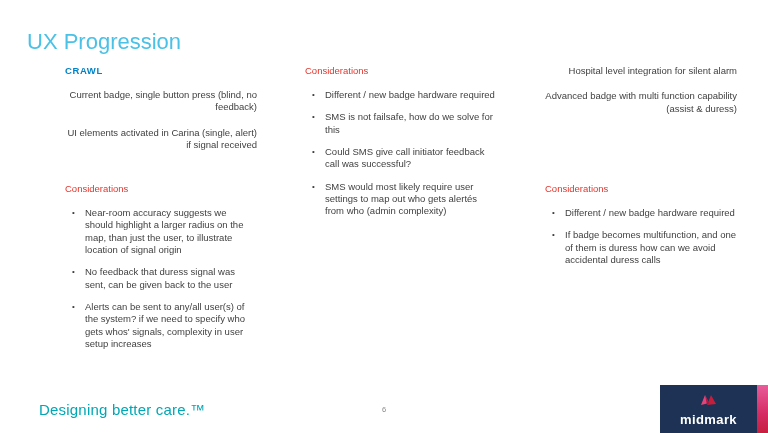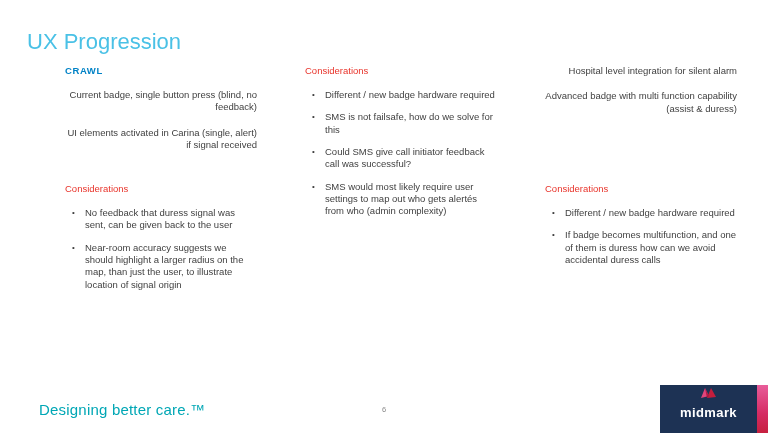--- a/index.html
+++ b/index.html
@@ -109,21 +109,21 @@
   .brand-block {
     position: absolute;
     right: 11px;
     bottom: 0;
     width: 97px;
     height: 48px;
     background: #1d3254;
     display: flex;
     flex-direction: column;
     align-items: center;
-    justify-content: flex-start;
+    justify-content: center;
     gap: 2px;
   }
   .brand-word {
     color: #ffffff;
     font-size: 13px;
     font-weight: 700;
     letter-spacing: 0.4px;
   }
   .pink-stripe {
     position: absolute;
@@ -147,22 +147,23 @@
 
     <section class="col">
       <div class="col-top">
         <h2 class="col-header">CRAWL</h2>
         <p>Current badge, single button press (blind, no feedback)</p>
         <p>UI elements activated in Carina (single, alert) if signal received</p>
       </div>
       <div class="col-bottom">
         <h3 class="considerations-h">Considerations</h3>
         <ul>
+          <li>Near-room accuracy suggests we should highlight a larger radius on the map, than just the user, to illustrate location of signal origin</li>
           <li>No feedback that duress signal was sent, can be given back to the user</li>
-          <li>Near-room accuracy suggests we should highlight a larger radius on the map, than just the user, to illustrate location of signal origin</li>
+          <li>Alerts can be sent to any/all user(s) of the system? if we need to specify who gets whos' signals, complexity in user setup increases</li>
         </ul>
       </div>
     </section>
 
     <section class="col">
       <div class="col-bottom">
         <h3 class="considerations-h">Considerations</h3>
         <ul>
           <li>Different / new badge hardware required</li>
           <li>SMS is not failsafe, how do we solve for this</li>

